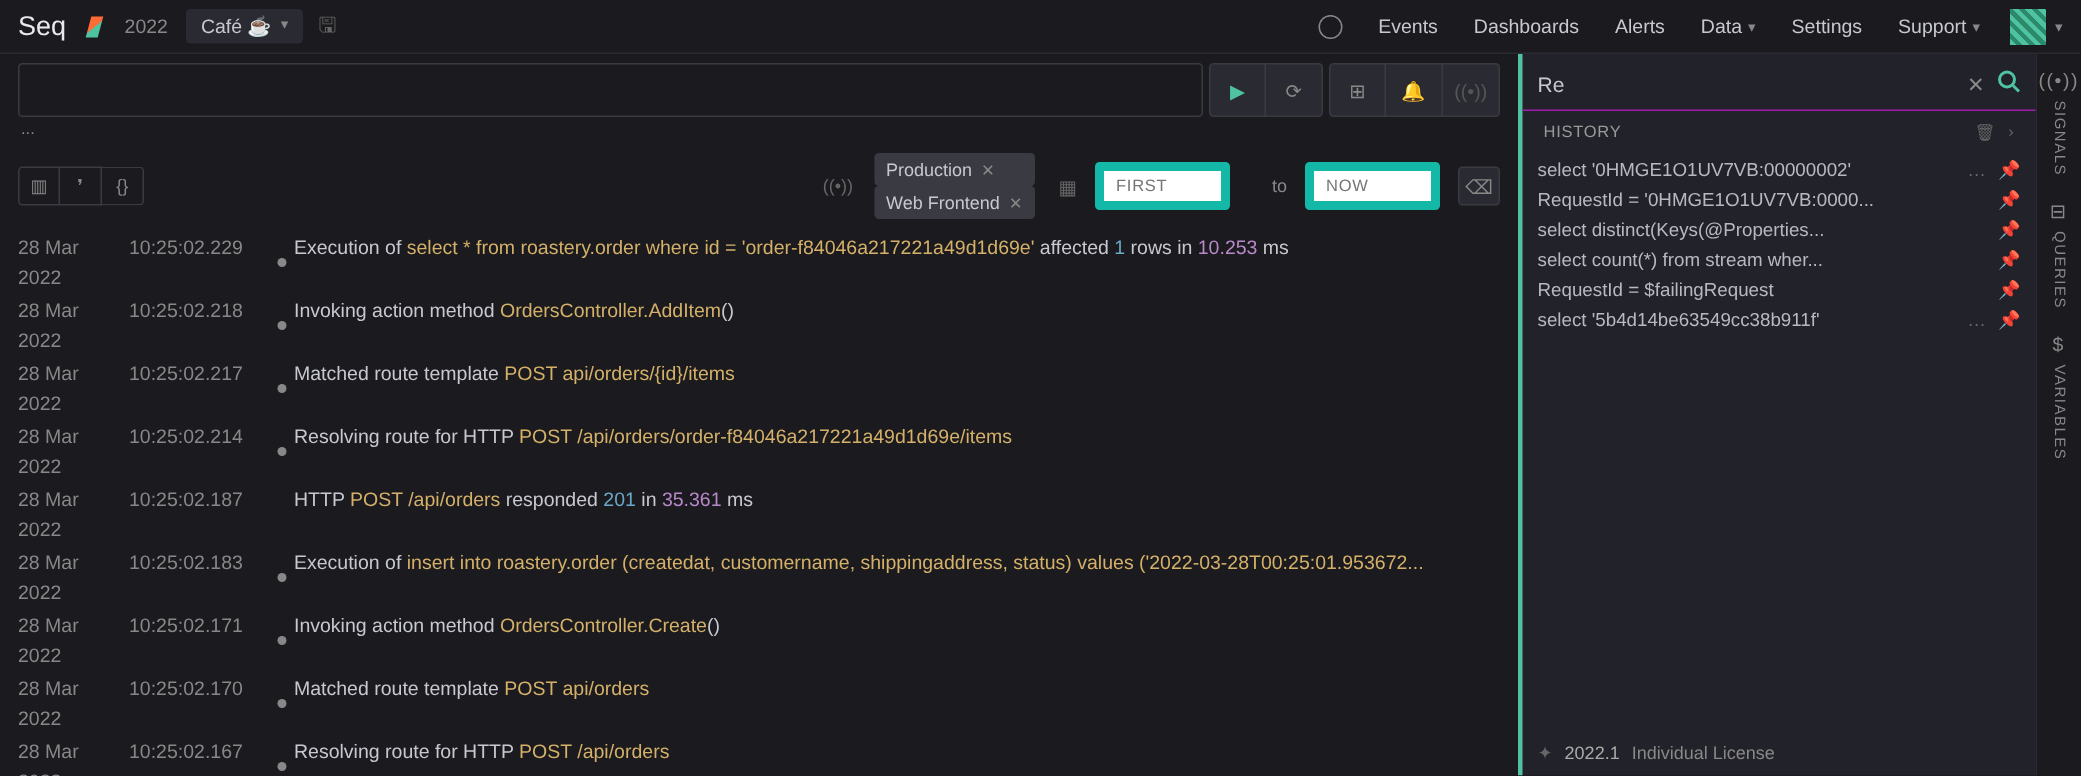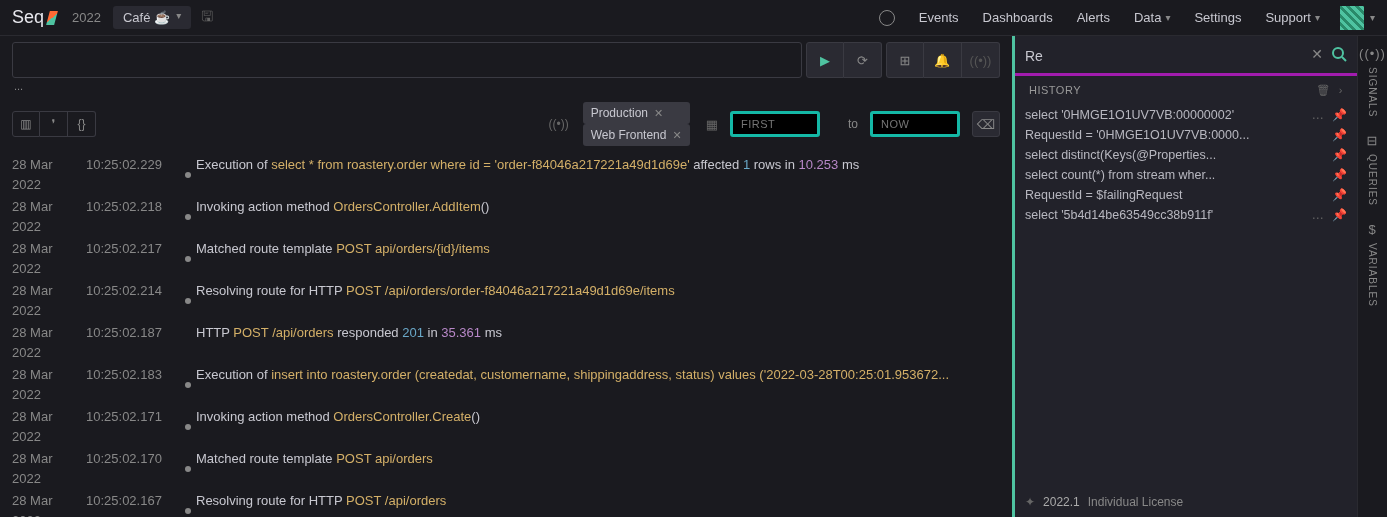--- a/index.html
+++ b/index.html
@@ -1,19 +1,19 @@
 <!DOCTYPE html>
 <html><head>
 <meta charset="utf-8">
 <style>
 * { margin: 0; padding: 0; box-sizing: border-box; font-family: -apple-system, BlinkMacSystemFont, "Segoe UI", sans-serif; }
 body { background: #1a1a1f; color: #c8c8d0; width: 1387px; height: 517px; overflow: hidden; font-size: 13px; }
 
 .topbar { height: 36px; background: #1a1a1f; display: flex; align-items: center; padding: 0 12px; border-bottom: 1px solid #2a2a30; }
-.logo { font-size: 18px; font-weight: 500; color: #e8e8ee; display: flex; align-items: center; gap: 4px; }
+.logo { font-size: 18px; font-weight: 500; color: #e8e8ee; display: flex; align-items: center; gap: 15px; }
 .logo-accent { width: 8px; height: 14px; background: linear-gradient(135deg, #ff6b35 0%, #ff6b35 50%, #4fc3a1 50%, #4fc3a1 100%); transform: skewX(-15deg); }
 .year { color: #888; font-size: 13px; margin-left: 16px; }
 .workspace-btn { margin-left: 12px; background: #2a2a32; border: none; color: #c8c8d0; padding: 4px 10px; border-radius: 3px; display: flex; gap: 6px; cursor: pointer; font-size: 13px; }
 .save-icon { margin-left: 10px; color: #666; cursor: pointer; font-size: 14px; }
 .spacer { flex: 1; }
 .nav-item { color: #c8c8d0; padding: 0 12px; cursor: pointer; font-size: 13px; display: flex; align-items: center; gap: 4px; }
 .circle-icon { width: 16px; height: 16px; border: 1.5px solid #888; border-radius: 50%; margin-right: 12px; cursor: pointer; }
 .avatar { width: 24px; height: 24px; background: repeating-linear-gradient(45deg, #4fc3a1, #4fc3a1 3px, #2a8a6a 3px, #2a8a6a 6px); margin-left: 8px; cursor: pointer; }
 .chevron { font-size: 10px; color: #888; }
 
@@ -33,37 +33,37 @@
 .filter-row { display: flex; align-items: center; padding: 8px 12px; gap: 6px; }
 .tiny-btn-group { display: flex; }
 .tiny-btn { width: 28px; height: 26px; background: #1a1a1f; border: 1px solid #3a3a42; display: flex; align-items: center; justify-content: center; cursor: pointer; color: #888; font-size: 12px; }
 .tiny-btn:first-child { border-radius: 3px 0 0 3px; }
 .tiny-btn:last-child { border-radius: 0 3px 3px 0; }
 .tiny-btn + .tiny-btn { border-left: none; }
 .broadcast-icon { color: #666; margin: 0 8px; font-size: 12px; }
 .tag { background: #3a3a42; padding: 4px 8px; border-radius: 3px; display: flex; align-items: flex-end; gap: 6px; font-size: 12px; color: #c8c8d0; }
 .tag-x { color: #888; cursor: pointer; font-size: 11px; }
 .cal-icon { color: #666; margin: 0 6px 0 10px; }
-.date-input { background: #000000; border: 3px solid #14b8a6; padding: 4px 8px; border-radius: 3px; color: #888; font-size: 11px; width: 90px; letter-spacing: 0.5px; }
+.date-input { background: #ffffff; border: 6px solid #14b8a6; padding: 4px 8px; border-radius: 3px; color: #888; font-size: 11px; width: 90px; letter-spacing: 0.5px; }
 .to-label { color: #888; font-size: 12px; padding: 0 6px; margin-left: 16px; }
 .stop-btn { width: 28px; height: 26px; background: #2a2a32; border: 1px solid #3a3a42; border-radius: 3px; cursor: pointer; color: #888; margin-left: 6px; display: flex; align-items: center; justify-content: center; }
 
 .events { flex: 1; overflow-y: auto; padding: 0 6px; }
 .event-row { display: flex; padding: 1px 6px; font-size: 13px; line-height: 20px; }
 .event-date { color: #888; width: 72px; flex-shrink: 0; }
 .event-time { color: #888; width: 96px; flex-shrink: 0; padding-left: 2px; }
 .event-dot { width: 16px; flex-shrink: 0; display: flex; align-items: center; justify-content: center; }
 .dot { width: 6px; height: 6px; border-radius: 50%; background: #888; }
 .event-msg { flex: 1; white-space: nowrap; overflow: hidden; text-overflow: ellipsis; color: #c8c8d0; }
 .hl-yellow { color: #d4b068; }
 .hl-cyan { color: #6aa8c8; }
 .hl-purple { color: #b888c8; }
 
 .right-panel { width: 345px; background: #22222a; border-left: 3px solid #4fc3a1; display: flex; flex-direction: column; position: relative; }
-.right-search-row { display: flex; padding: 10px 10px 8px 10px; border-bottom: 3px solid #a21caf; gap: 8px; }
+.right-search-row { display: flex; align-items: center; padding: 10px 10px 8px 10px; border-bottom: 1px solid #a21caf; gap: 8px; }
 .right-search { flex: 1; background: transparent; border: none; color: #c8c8d0; font-size: 14px; outline: none; }
 .right-x { color: #888; cursor: pointer; font-size: 14px; }
 .right-mag { color: #4fc3a1; cursor: pointer; }
 .history-hdr { display: flex; align-items: flex-start; padding: 8px 10px; color: #999; font-size: 11px; letter-spacing: 0.5px; }
 .history-hdr .spacer { flex: 1; }
 .history-hdr span:not(.spacer) { cursor: pointer; color: #666; padding: 0 4px; }
 .history-item { display: flex; padding: 3px 10px; font-family: ui-monospace, Menlo, Consolas, monospace; font-size: 12.5px; color: #b8b8c0; }
 .history-text { flex: 1; white-space: nowrap; overflow: hidden; text-overflow: ellipsis; }
 .history-ellipsis { color: #666; padding: 0 4px; }
 .history-pin { color: #666; cursor: pointer; padding-left: 4px; font-size: 12px; }

